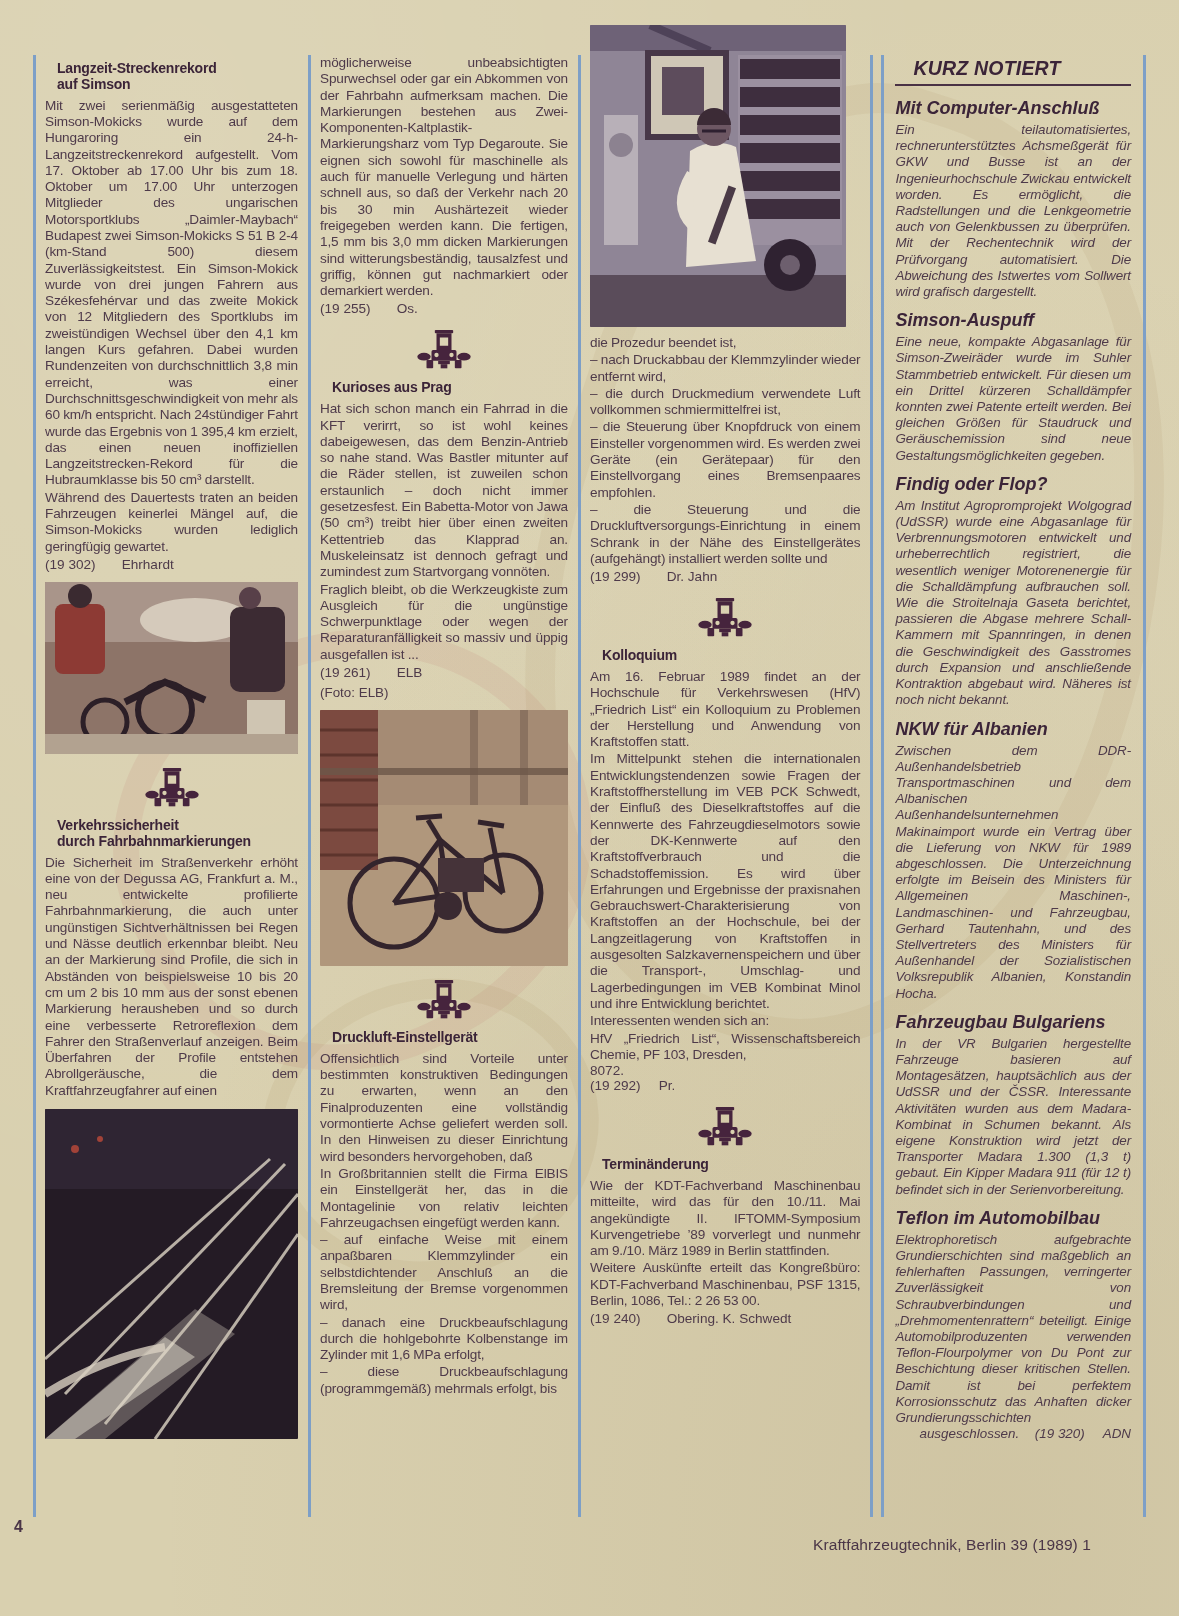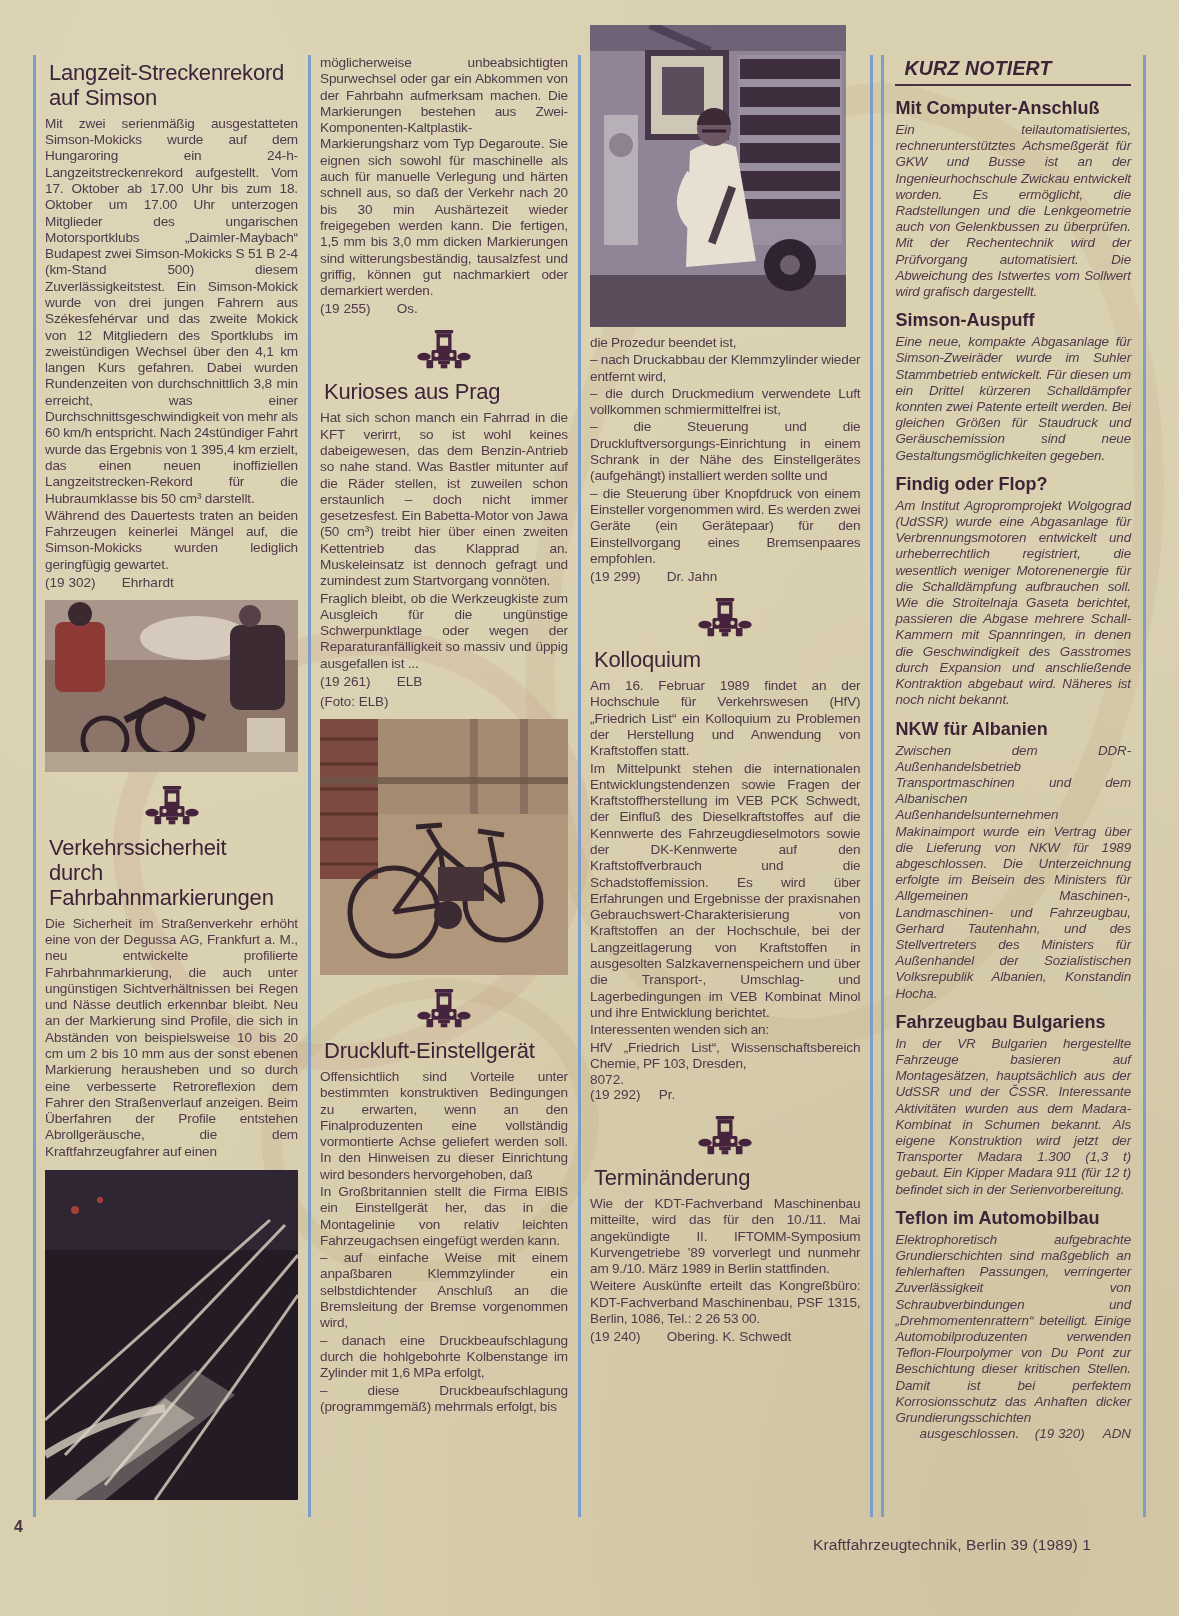--- a/index.html
+++ b/index.html
@@ -12,32 +12,32 @@
       radial-gradient(ellipse at 95% 40%, rgba(235,230,205,0.18), transparent 50%);
     font-family:"Liberation Sans", sans-serif;
     color:#4e3a4a;
   }
   .columns{position:absolute;left:33px;top:55px;width:1113px;height:1462px;display:flex;}
   .col{box-sizing:border-box;}
   .col1{width:275px;border-left:3px solid #7d9fc7;padding:6px 10px 0 9px;}
   .col2{width:270px;border-left:3px solid #7d9fc7;padding:0 10px 0 9px;}
   .col3{width:312px;border-left:3px solid #7d9fc7;border-right:3px solid #7d9fc7;padding:0 10px 0 9px;}
   .col4{width:279px;margin-left:8px;border-left:3px solid #7d9fc7;border-right:3px solid #7d9fc7;padding:2px 12px 0 11px;}
-  .headline{font-size:22px;font-weight:normal;color:#3b2438;line-height:1.13;letter-spacing:-0.2px;margin:0 0 5px 4px;}
+  .headline{font-size:14px;font-weight:bold;color:#3b2438;line-height:1.13;letter-spacing:-0.2px;margin:0 0 5px 12px;}
   .bodytext{font-size:13.6px;line-height:16.3px;text-align:justify;letter-spacing:-0.15px;word-spacing:-0.3px;margin:0;}
   .bodytext + .bodytext{margin-top:1px;}
   .credit{display:flex;justify-content:flex-start;gap:26px;font-size:13.6px;margin:2px 2px 0 0;}
   .caption{font-size:13.4px;margin:5px 0 0 0;}
   .lastline{display:flex;justify-content:space-between;align-items:baseline;font-size:13.6px;flex-direction:column;}
   .credit-pair{display:inline-flex;gap:18px;}
   .icon-row{text-align:center;margin:14px 0 6px;}
   .photo{display:block;margin:10px 0 8px;border-radius:1px;}
-  .kurz-header{font-style:italic;font-weight:bold;font-size:19.5px;color:#3b2438;margin:0 0 4px 9px;letter-spacing:0.2px;}
+  .kurz-header{font-style:italic;font-weight:bold;font-size:19.5px;color:#3b2438;margin:0 0 4px 18px;letter-spacing:0.2px;}
   .kurz-rule{border:0;border-top:2.5px solid #4a3245;margin:2px 0 12px 0;}
-  .kurz-title{font-weight:bold;font-size:18px;color:#3b2438;margin:10px 0 3px 0;}
+  .kurz-title{font-style:italic;font-weight:bold;font-size:18px;color:#3b2438;margin:10px 0 3px 0;}
   .kurz-body{font-style:italic;font-size:13.4px;line-height:16.2px;text-align:justify;letter-spacing:-0.1px;margin:0;}
   .kurz-last{display:flex;justify-content:space-between;align-items:baseline;font-style:italic;font-size:13.4px;margin-left:24px;}
   .footer-num{position:absolute;left:14px;top:1518px;font-size:16px;font-weight:bold;color:#4a3547;}
   .footer-journal{position:absolute;right:88px;top:1536px;font-size:15.5px;color:#4a3547;letter-spacing:0.1px;}
   .wm{position:absolute;pointer-events:none;}
   .wm1{left:120px;top:630px;width:420px;height:380px;border:26px solid rgba(188,96,100,0.10);border-radius:45% 55% 50% 50%;transform:rotate(-28deg);}
   .wm2{left:540px;top:90px;width:560px;height:900px;border:30px solid rgba(150,120,70,0.08);border-radius:40% 60% 45% 55%;transform:rotate(18deg);}
   .wm3{left:260px;top:980px;width:300px;height:260px;border:20px solid rgba(150,120,70,0.09);border-radius:50%;transform:rotate(-15deg);}
 </style>
 </head>
@@ -226,22 +226,22 @@
         <rect x="128" y="160" width="8" height="60" fill="#4a3a46" transform="rotate(20 132 190)"></rect>
         <rect y="250" width="256" height="52" fill="#5a4c5a"></rect>
         <circle cx="200" cy="240" r="26" fill="#2f2231"></circle>
         <circle cx="200" cy="240" r="10" fill="#6d5f6e"></circle>
       </svg>
 
       <div>
         <p class="bodytext">die Prozedur beendet ist,</p>
         <p class="bodytext">– nach Druckabbau der Klemmzylinder wieder entfernt wird,</p>
         <p class="bodytext">– die durch Druckmedium verwendete Luft vollkommen schmiermittelfrei ist,</p>
+        <p class="bodytext">– die Steuerung über Knopfdruck von einem Einsteller vorgenommen wird. Es werden zwei Geräte (ein Gerätepaar) für den Einstellvorgang eines Bremsenpaares empfohlen.</p>
         <p class="bodytext">– die Steuerung und die Druckluftversorgungs-Einrichtung in einem Schrank in der Nähe des Einstellgerätes (aufgehängt) installiert werden sollte und</p>
-        <p class="bodytext">– die Steuerung über Knopfdruck von einem Einsteller vorgenommen wird. Es werden zwei Geräte (ein Gerätepaar) für den Einstellvorgang eines Bremsenpaares empfohlen.</p>
         <div class="credit">
           <span>(19 299)</span>
           <span>Dr. Jahn</span>
         </div>
       </div>
 
       <div class="icon-row">
         <svg class="car-icon" viewBox="0 0 64 48" width="54" height="40">
             <use href="#car-shape"></use>
           </svg>

